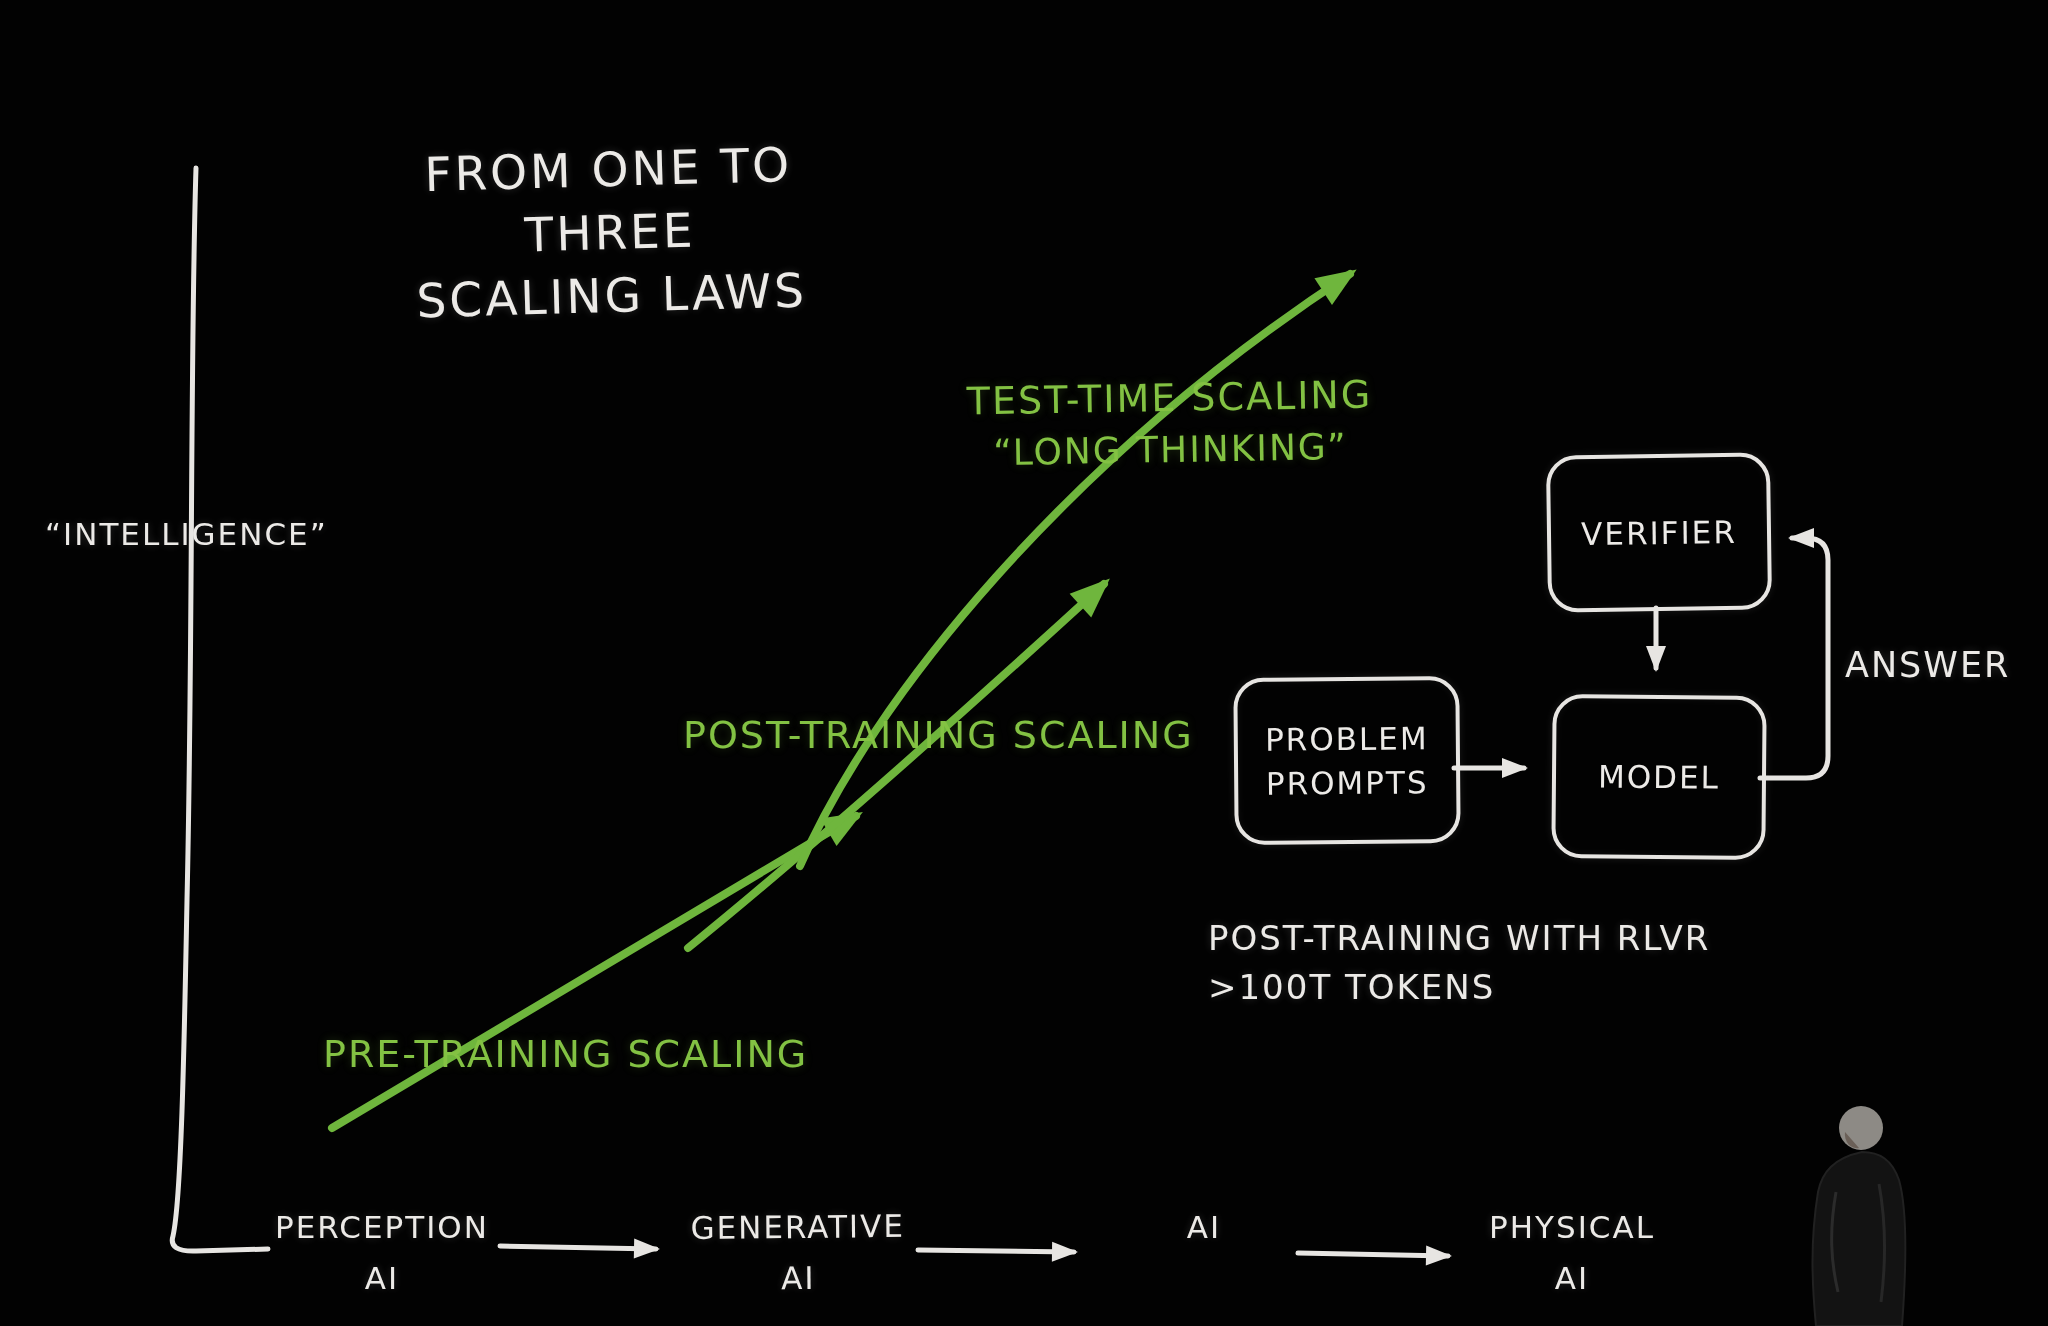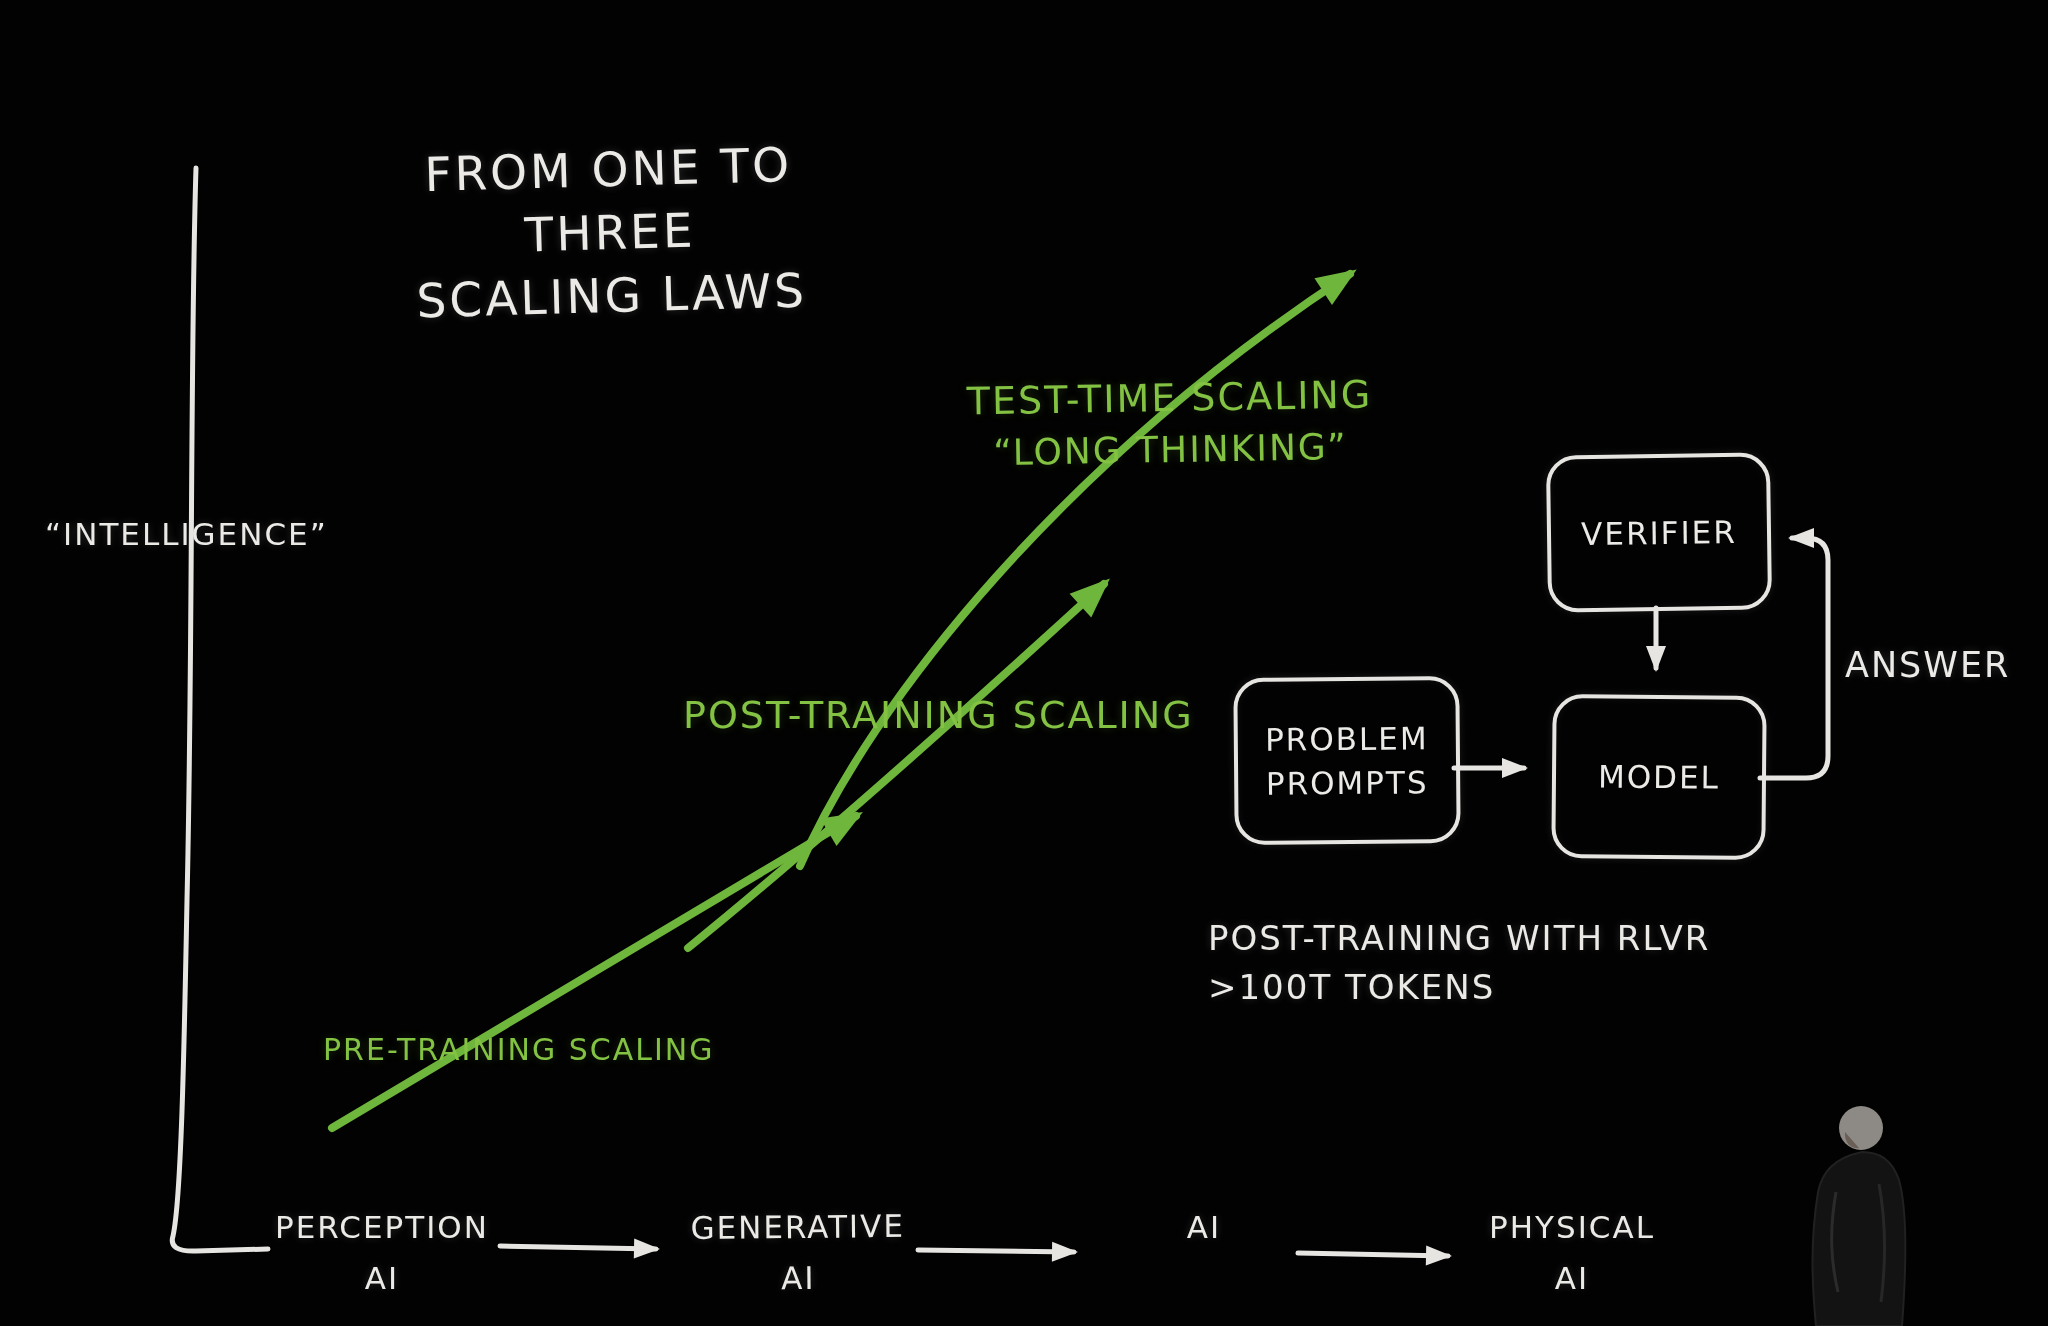--- a/index.html
+++ b/index.html
@@ -11,22 +11,22 @@
   .svg-layer{position:absolute;left:0;top:0;width:2048px;height:1326px;}
   .label{position:absolute;white-space:nowrap;letter-spacing:2px;}
   .white-txt{color:#eceae7;text-shadow:0 0 8px rgba(255,255,255,.18);}
   .green-txt{color:#83c243;text-shadow:0 0 10px rgba(130,194,66,.25);}
   .title-block{
     position:absolute;left:340px;top:138px;width:540px;text-align:center;
     font-size:47px;line-height:63px;letter-spacing:3px;
     transform:rotate(-1.6deg);
   }
   .axis-label{left:45px;top:516px;font-size:31px;}
-  .pre-label{left:323px;top:1032px;font-size:30px;}
-  .post-label{left:683px;top:693px;font-size:38px;text-align:right;}
+  .pre-label{left:323px;top:1032px;font-size:38px;}
+  .post-label{left:683px;top:713px;font-size:38px;text-align:right;}
   .test-block{
     position:absolute;left:950px;top:372px;width:440px;text-align:center;
     font-size:38px;line-height:52px;letter-spacing:2px;transform:rotate(-1deg);
   }
   .test-block .sub{font-size:36px;}
   .stage{
     position:absolute;width:260px;text-align:center;top:1202px;
     font-size:31px;line-height:51px;letter-spacing:2px;
   }
   .stage.s0{left:252px;} .stage.s1{left:668px;transform:rotate(-0.6deg);}

